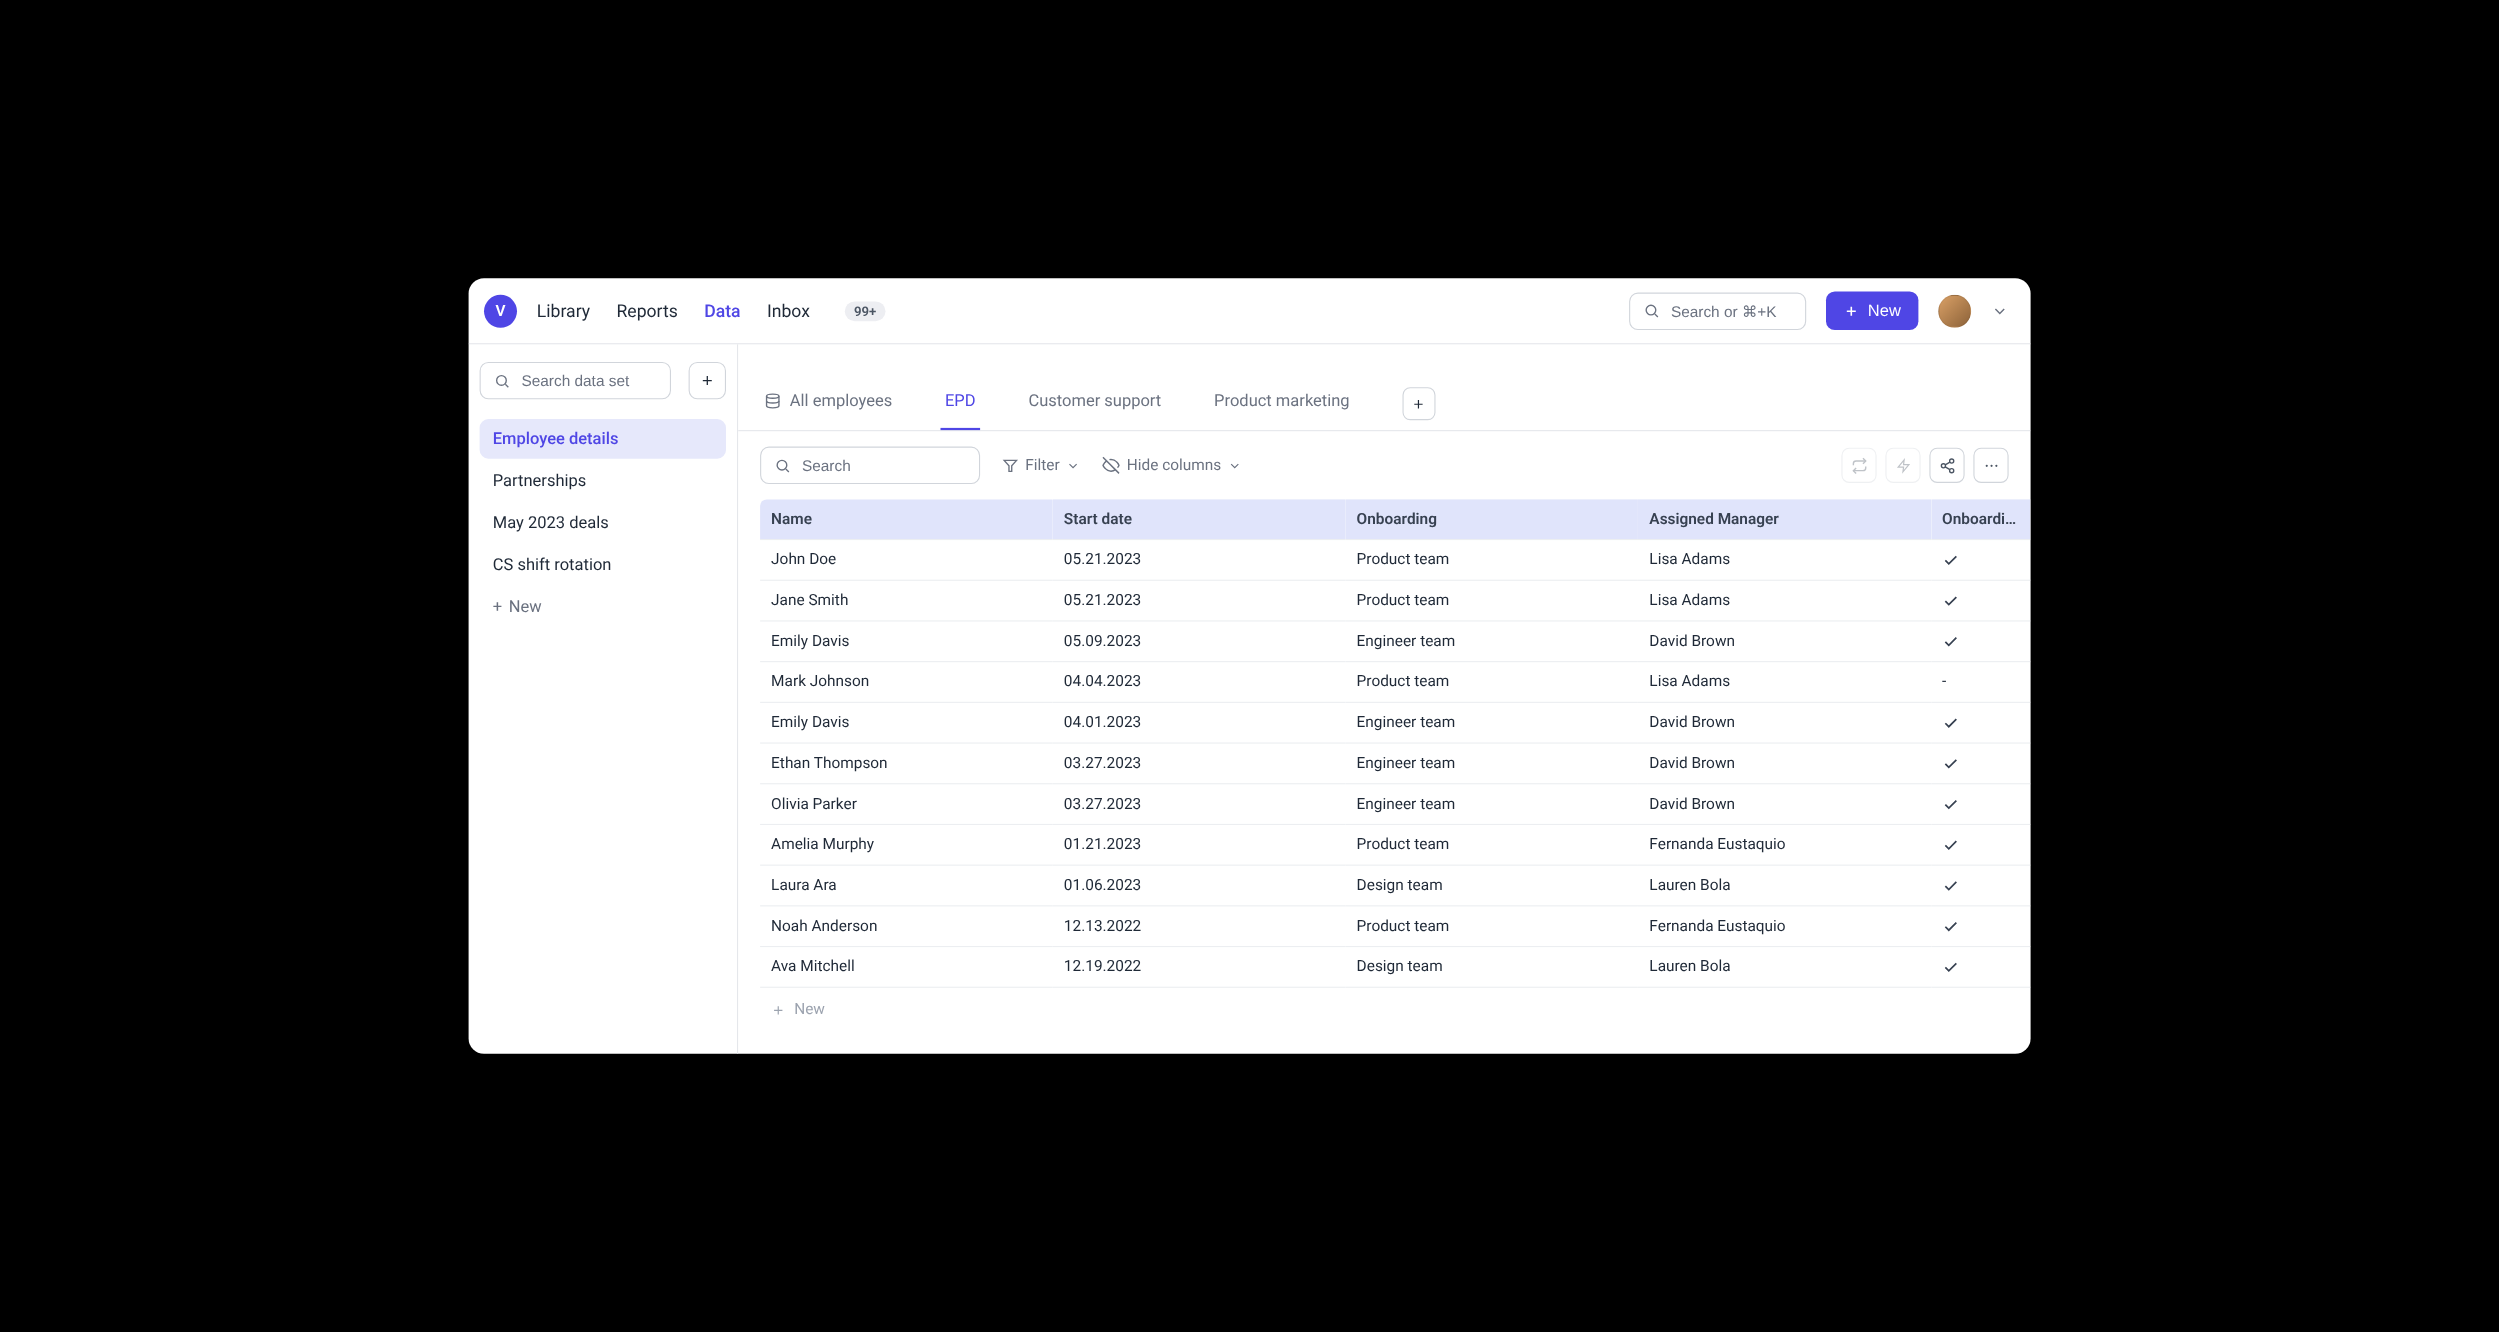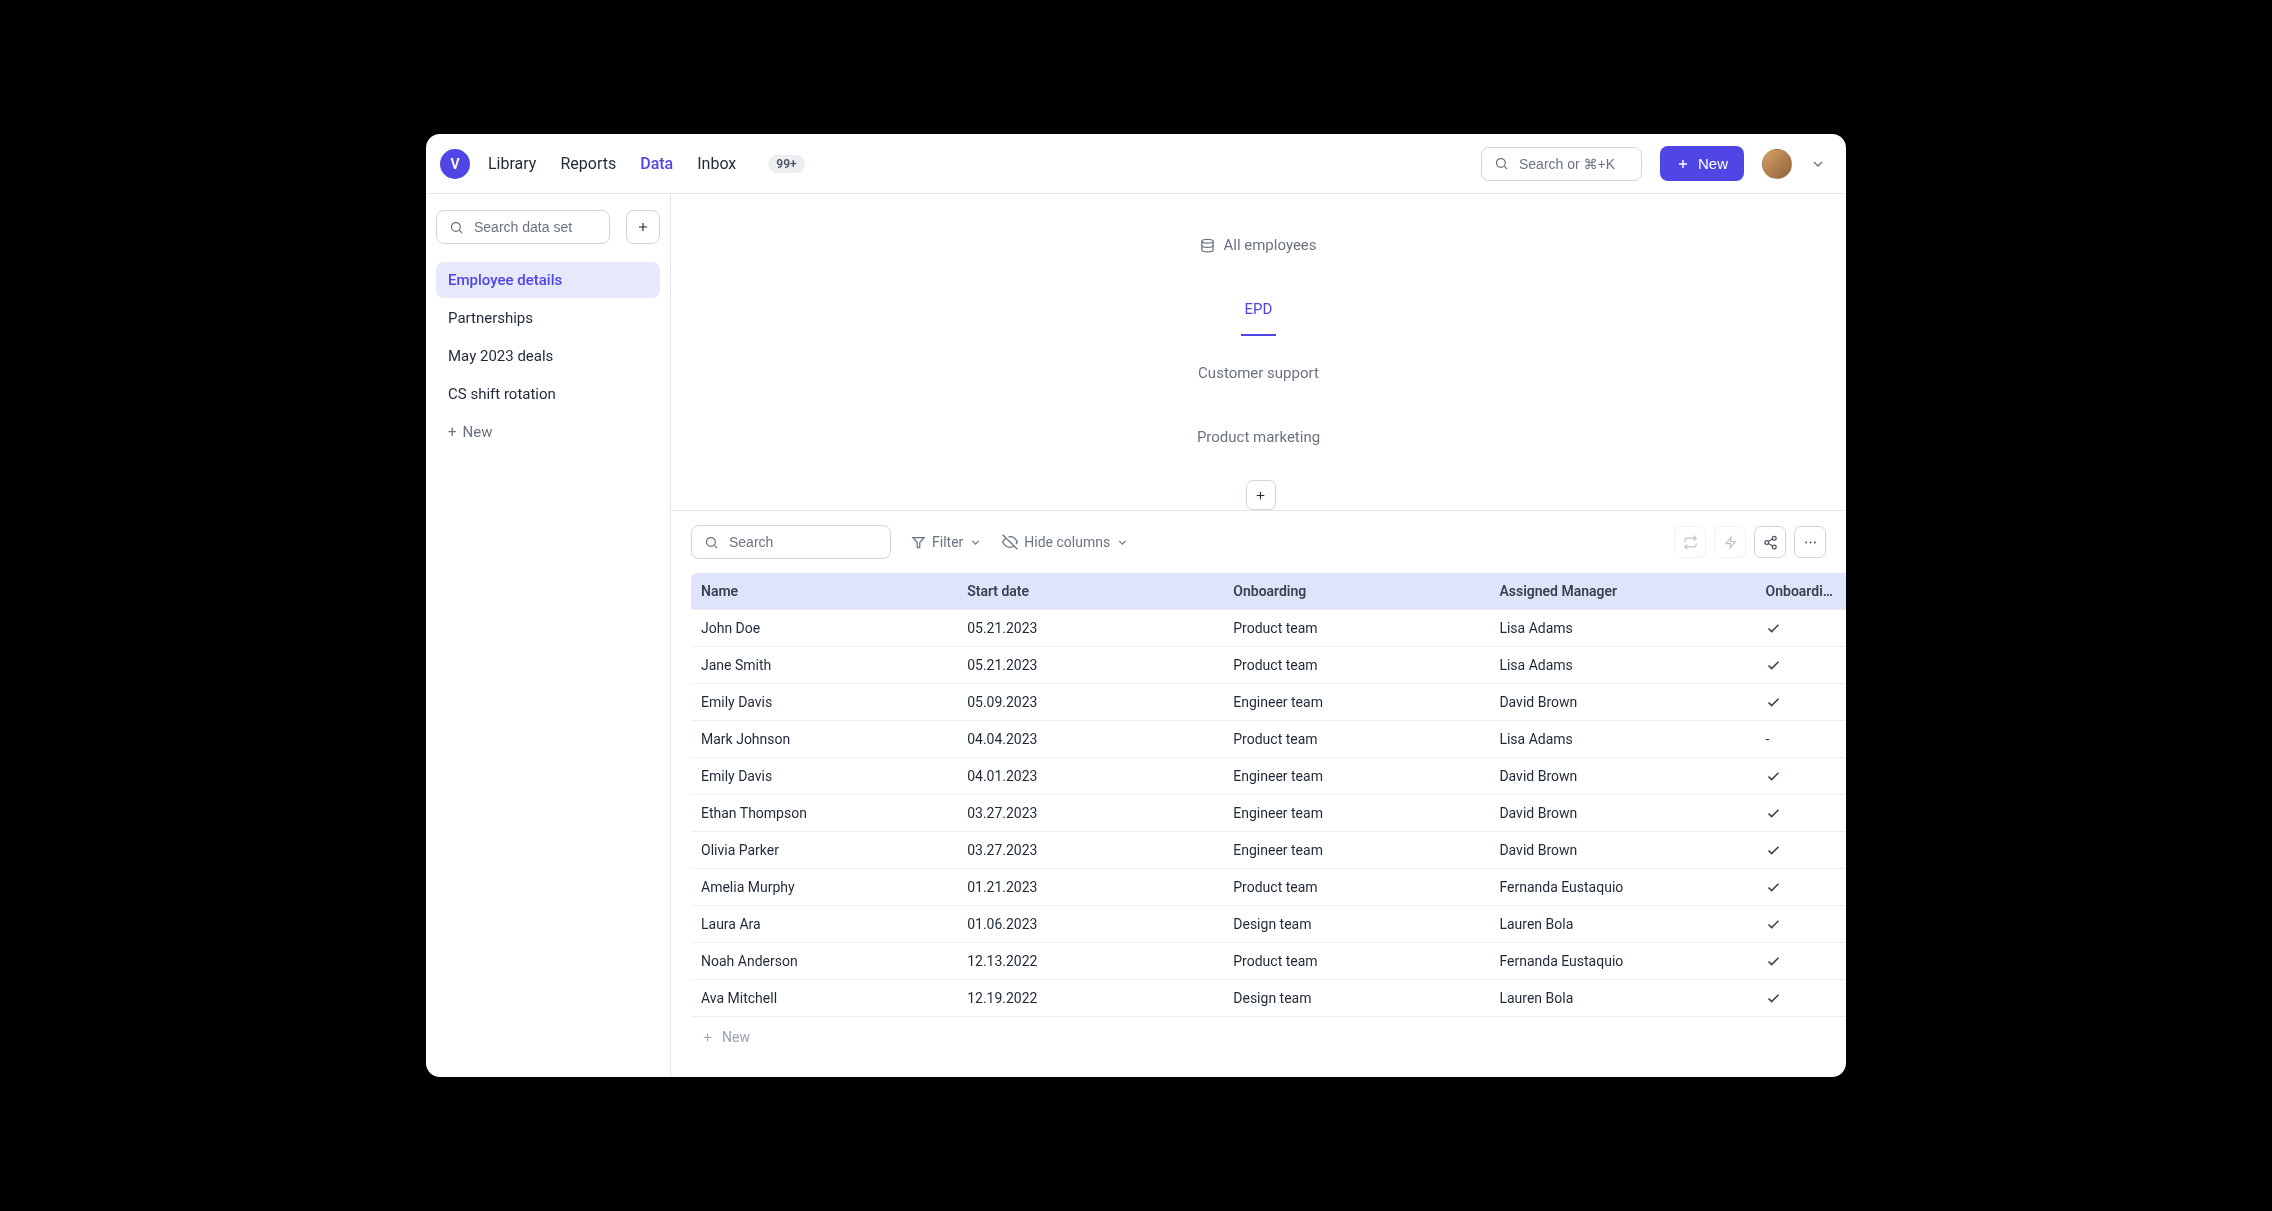--- a/index.html
+++ b/index.html
@@ -104,25 +104,24 @@
   .sideitem{
     padding:9px 12px;border-radius:8px;font-size:15px;color:var(--text);
     cursor:pointer;margin-bottom:2px;
   }
   .sideitem.selected{background:var(--sidebar-sel);color:var(--indigo);font-weight:500}
   .sideadd{padding:9px 12px;color:var(--muted);font-size:15px;cursor:pointer;display:flex;gap:6px;align-items:center}
 
   
   .main{flex:1;padding:10px 0 20px 0;overflow:hidden}
   .tabs{
-    display:flex;align-items:center;gap:16px;
+    display:flex;align-items:center;gap:40px;
     padding:0 20px 0 20px;
     border-bottom:1px solid var(--border);
     margin-top:20px;
-    flex-direction:column;
   }
   .tab{padding:12px 4px 16px 4px;color:var(--muted);font-size:15px;cursor:pointer;white-space:nowrap;display:flex;align-items:center;gap:8px;border-bottom:2px solid transparent}
   .tab.active{color:var(--indigo);border-bottom-color:var(--indigo)}
   .tab .dbico{color:var(--muted)}
   .tabadd{
     width:30px;height:30px;border:1px solid var(--border-strong);border-radius:7px;
     display:flex;align-items:center;justify-content:center;cursor:pointer;color:var(--text);
     margin-left:4px;
   }
 

